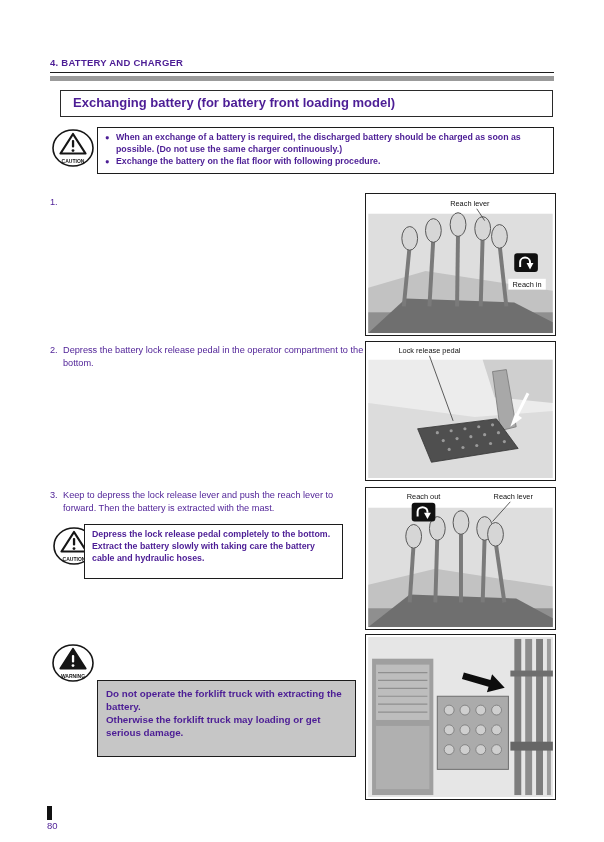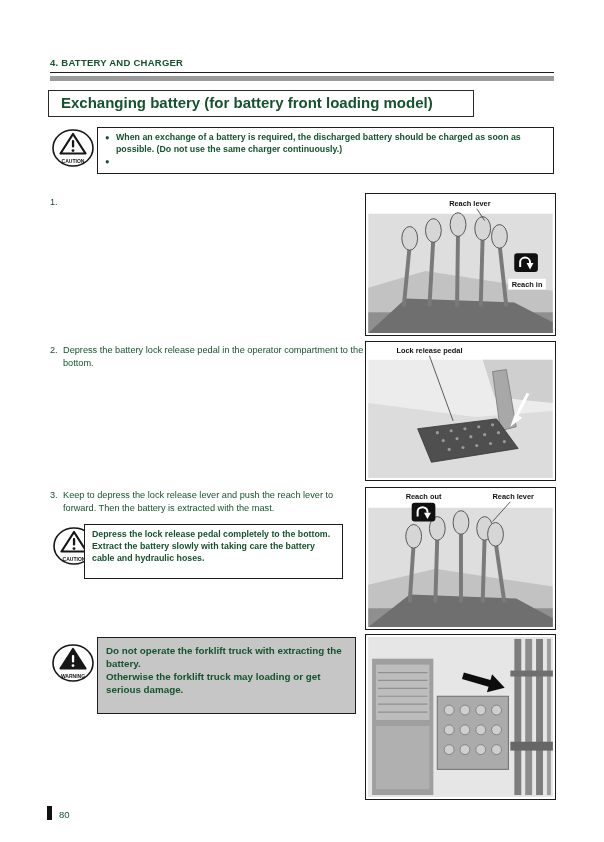--- a/index.html
+++ b/index.html
@@ -1,33 +1,33 @@
 <!DOCTYPE html>
 <html><head>
 <meta charset="utf-8">
 <style>
   * { margin:0; padding:0; box-sizing:border-box; }
   html,body { background:#ffffff; }
   .page {
     position:relative; width:604px; height:842px; background:#ffffff;
-    font-family:"Liberation Sans", sans-serif; color:#14532d; overflow:hidden;
+    font-family:"Liberation Sans", sans-serif; color:#4c1d95; overflow:hidden;
   }
   svg { display:block; }
   svg text { font-family:"Liberation Sans", sans-serif; }
 
   .section-header {
     position:absolute; left:50px; top:57px; width:504px;
     font-size:9.5px; font-weight:bold; letter-spacing:.25px;
     border-bottom:1.2px solid #1c1c1c; padding-bottom:4px;
   }
   .gray-bar { position:absolute; left:50px; top:76px; width:504px; height:5px; background:#9b9b9b; }
 
   .title-box {
-    position:absolute; left:48px; top:90px; width:426px; height:27px;
-    border:1.5px solid #2a2a2a; font-size:15px; font-weight:bold;
+    position:absolute; left:60px; top:90px; width:493px; height:27px;
+    border:1.5px solid #2a2a2a; font-size:13px; font-weight:bold;
     line-height:24px; padding-left:12px; white-space:nowrap;
   }
 
   .icon-badge { position:absolute; }
   .caution1-icon { left:52px; top:129px; width:42px; height:38px; }
   .caution3-icon { left:53px; top:527px; width:42px; height:38px; }
   .warning-icon  { left:52px; top:644px; width:42px; height:38px; }
 
   .note-box {
     position:absolute; border:1.2px solid #1c1c1c; background:#fff;
@@ -42,28 +42,28 @@
   }
   .bullet-row { display:flex; align-items:flex-start; }
   .bullet { width:11px; flex:none; font-size:7.5px; line-height:11.8px; }
 
   .step { position:absolute; font-size:9.2px; line-height:1.38; display:flex; }
   .step-num { width:13px; flex:none; }
   .step1 { left:50px; top:196px; width:312px; }
   .step2 { left:50px; top:344px; width:318px; }
   .step3 { left:50px; top:489px; width:318px; }
 
-  .fig { position:absolute; border:1.2px solid #1c1c1c; background:#fff;font-weight:bold; }
+  .fig { position:absolute; border:1.2px solid #1c1c1c; background:#fff; }
   .fig svg { width:100%; height:100%; }
   .fig1 { left:365px; top:193px; width:191px; height:143px; }
   .fig2 { left:365px; top:341px; width:191px; height:140px;text-align:center; }
   .fig3 { left:365px; top:487px; width:191px; height:143px; }
   .fig4 { left:365px; top:634px; width:191px; height:166px; }
 
-  .footer { position:absolute; left:47px; top:806px; display:flex; align-items:flex-end; }
+  .footer { position:absolute; left:47px; top:806px; display:flex; align-items:flex-start;flex-direction:column; }
   .footer-bar { width:5px; height:14px; background:#111; margin-right:7px; }
   .page-num { font-size:9.5px; }
 </style>
 </head>
 <body>
 
 <div class="page">
 
   <div class="section-header">4. BATTERY AND CHARGER</div>
   <div class="gray-bar" style="background: rgb(155, 155, 155);"></div>
@@ -80,20 +80,21 @@
     </svg>
   </div>
 
   <div class="note-box caution1-box">
     <div class="bullet-row">
       <span class="bullet">●</span>
       <span>When an exchange of a battery is required, the discharged battery should be charged as soon as possible. (Do not use the same charger continuously.)</span>
     </div>
     <div class="bullet-row">
       <span class="bullet">●</span>
+      <span>Exchange the battery on the flat floor with following procedure.</span>
     </div>
   </div>
 
   <div class="step step1">
     <span class="step-num">1.</span>
   </div>
 
   <div class="fig fig1">
     <svg viewBox="0 0 191 143">
       <rect x="0" y="0" width="191" height="143" fill="#ffffff"></rect>
@@ -215,21 +216,21 @@
   <div class="icon-badge warning-icon">
     <svg viewBox="0 0 42 38">
       <ellipse cx="21" cy="19" rx="20" ry="18" fill="#ffffff" stroke="#161616" stroke-width="1.6"></ellipse>
       <path d="M21 5 L33.5 24.5 H8.5 Z" fill="#161616" stroke="#161616" stroke-width="2.2" stroke-linejoin="round"></path>
       <rect x="19.9" y="11" width="2.3" height="7.5" rx="1" fill="#ffffff"></rect>
       <circle cx="21" cy="21.6" r="1.4" fill="#ffffff"></circle>
       <text x="21" y="33.5" font-size="5" font-weight="bold" text-anchor="middle" fill="#161616">WARNING</text>
     </svg>
   </div>
 
-  <div class="warning-box" style="background: rgb(198, 198, 198);">
+  <div class="warning-box" style="background: rgb(198, 198, 198); margin-top: 43px;">
     <div>Do not operate the forklift truck with extracting the battery.</div>
     <div>Otherwise the forklift truck may loading or get serious damage.</div>
   </div>
 
   <div class="fig fig4">
     <svg viewBox="0 0 191 166">
       <rect x="0" y="0" width="191" height="166" fill="#ffffff"></rect>
       <rect x="2" y="2" width="187" height="162" fill="#e6e6e6"></rect>
       <rect x="6" y="24" width="62" height="138" fill="#9f9f9f"></rect>
       <rect x="10" y="30" width="54" height="56" fill="#bdbdbd"></rect>

